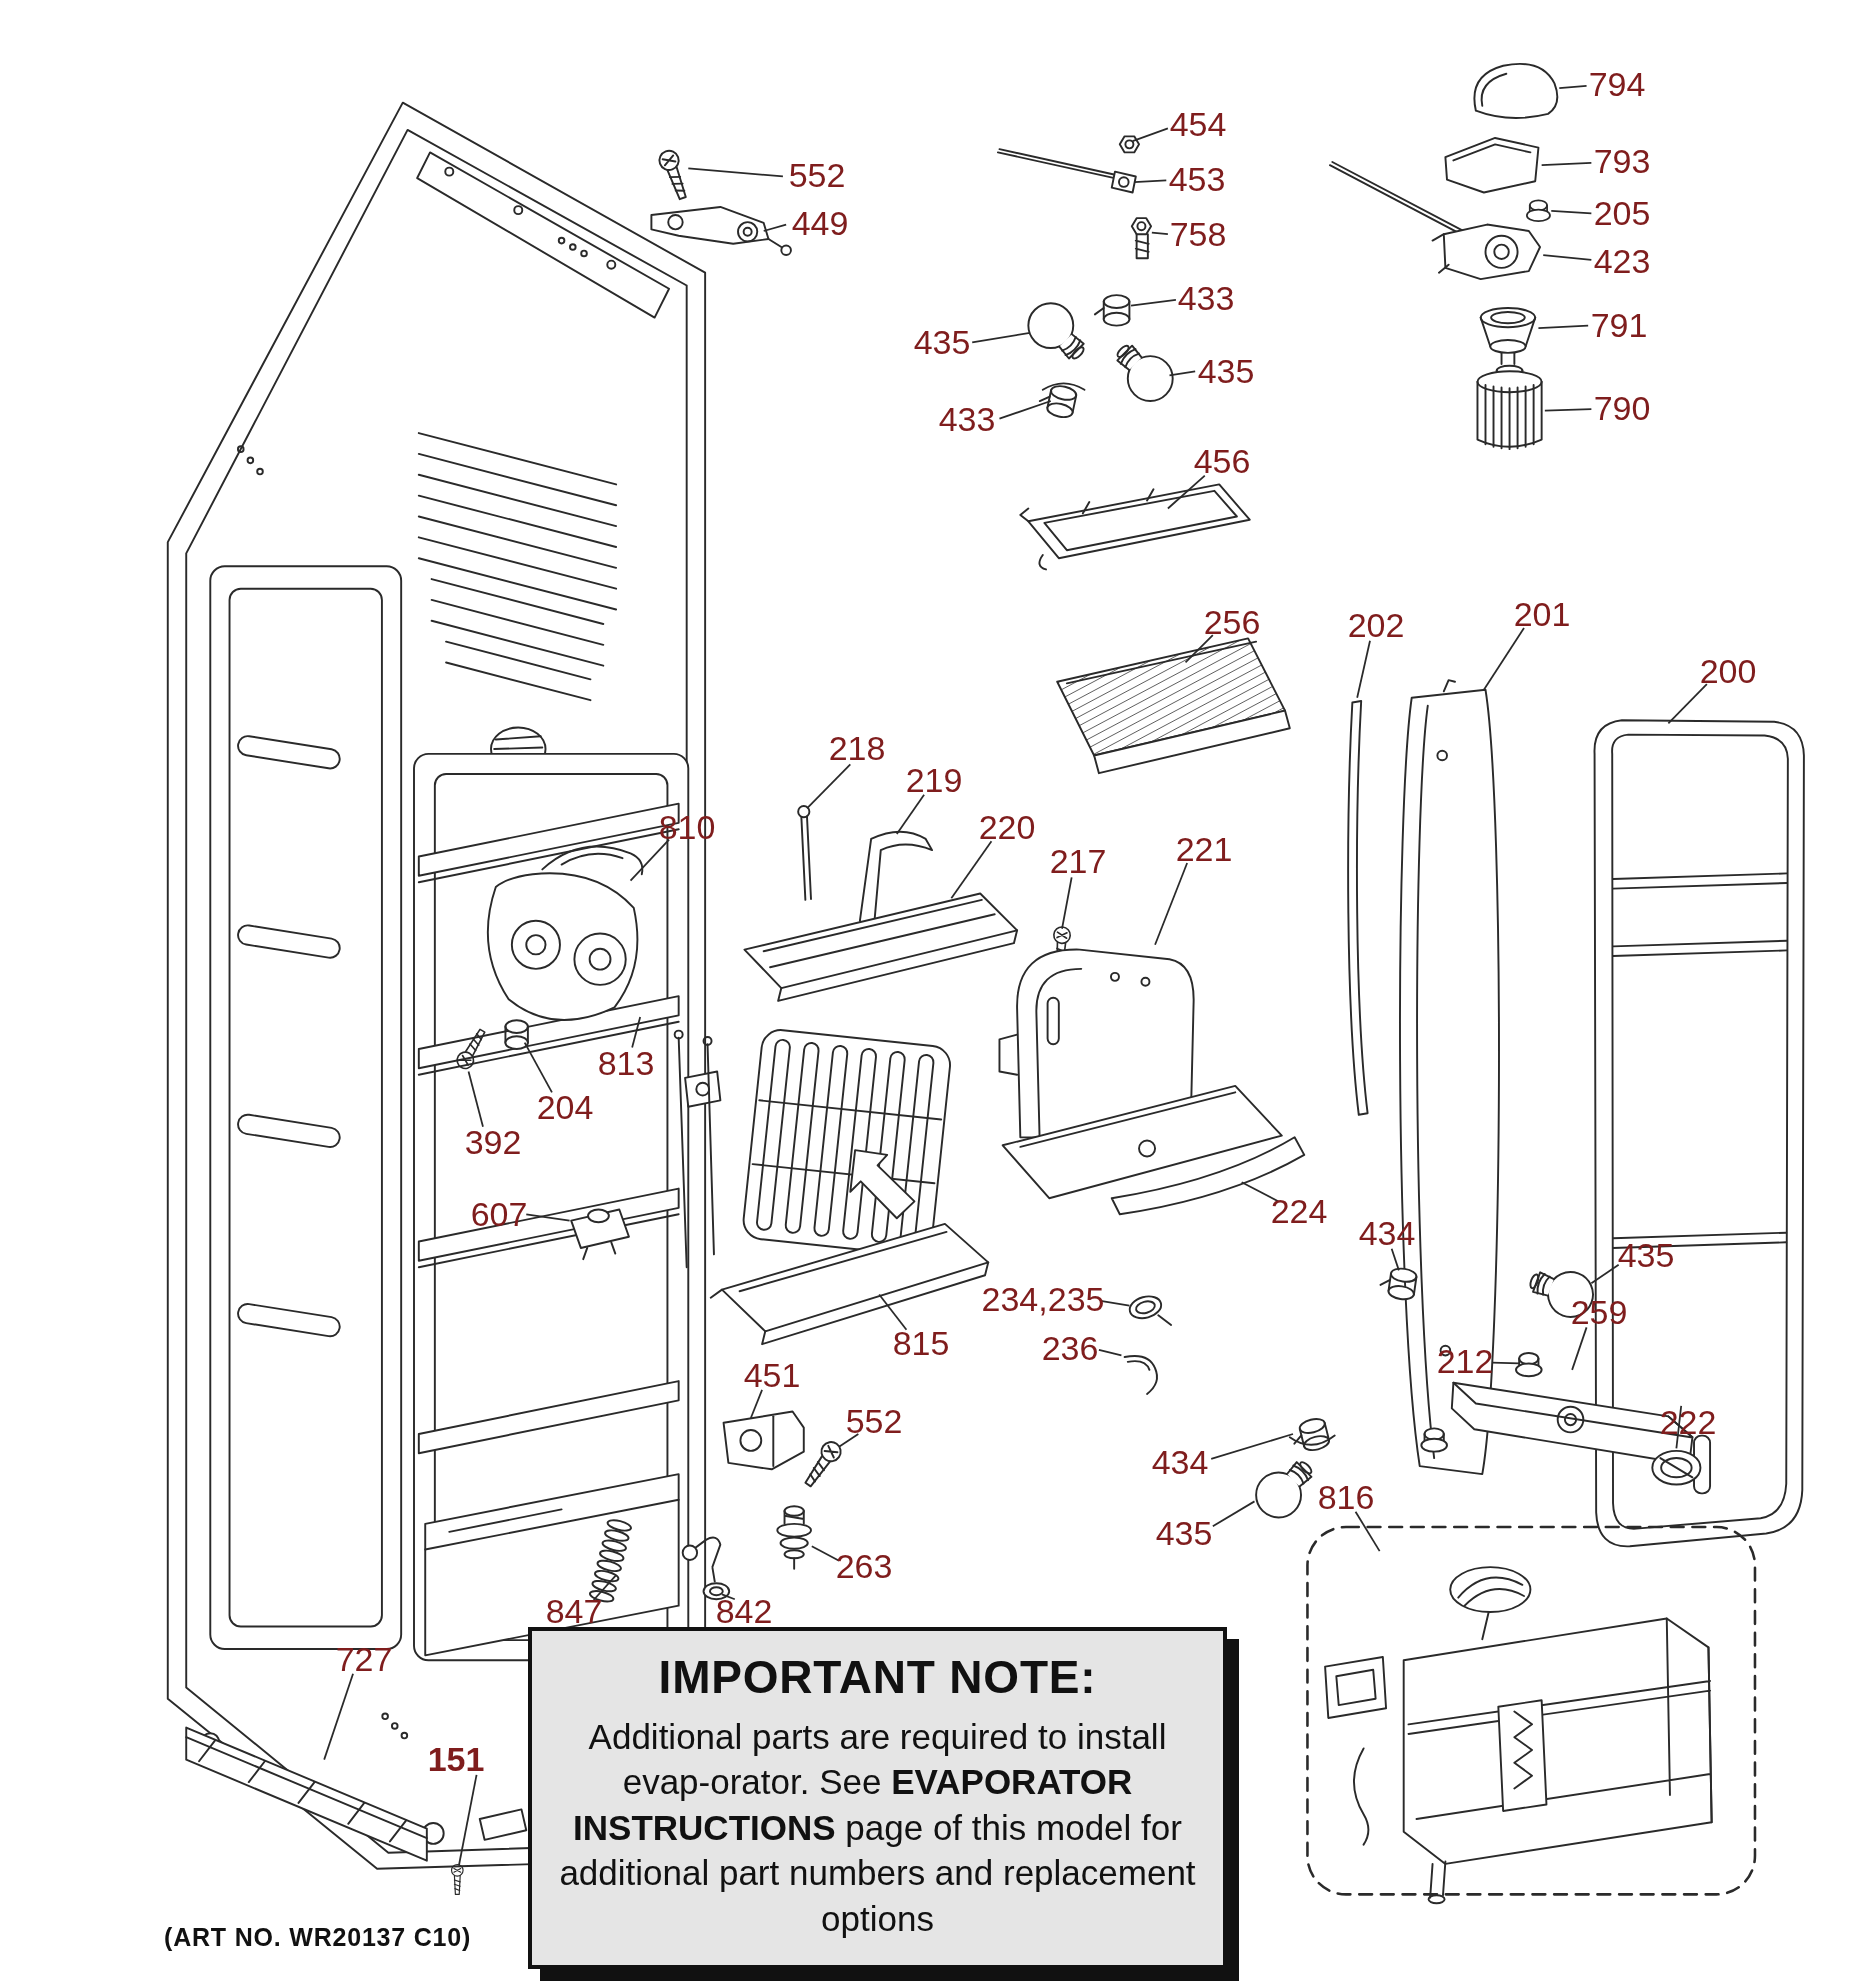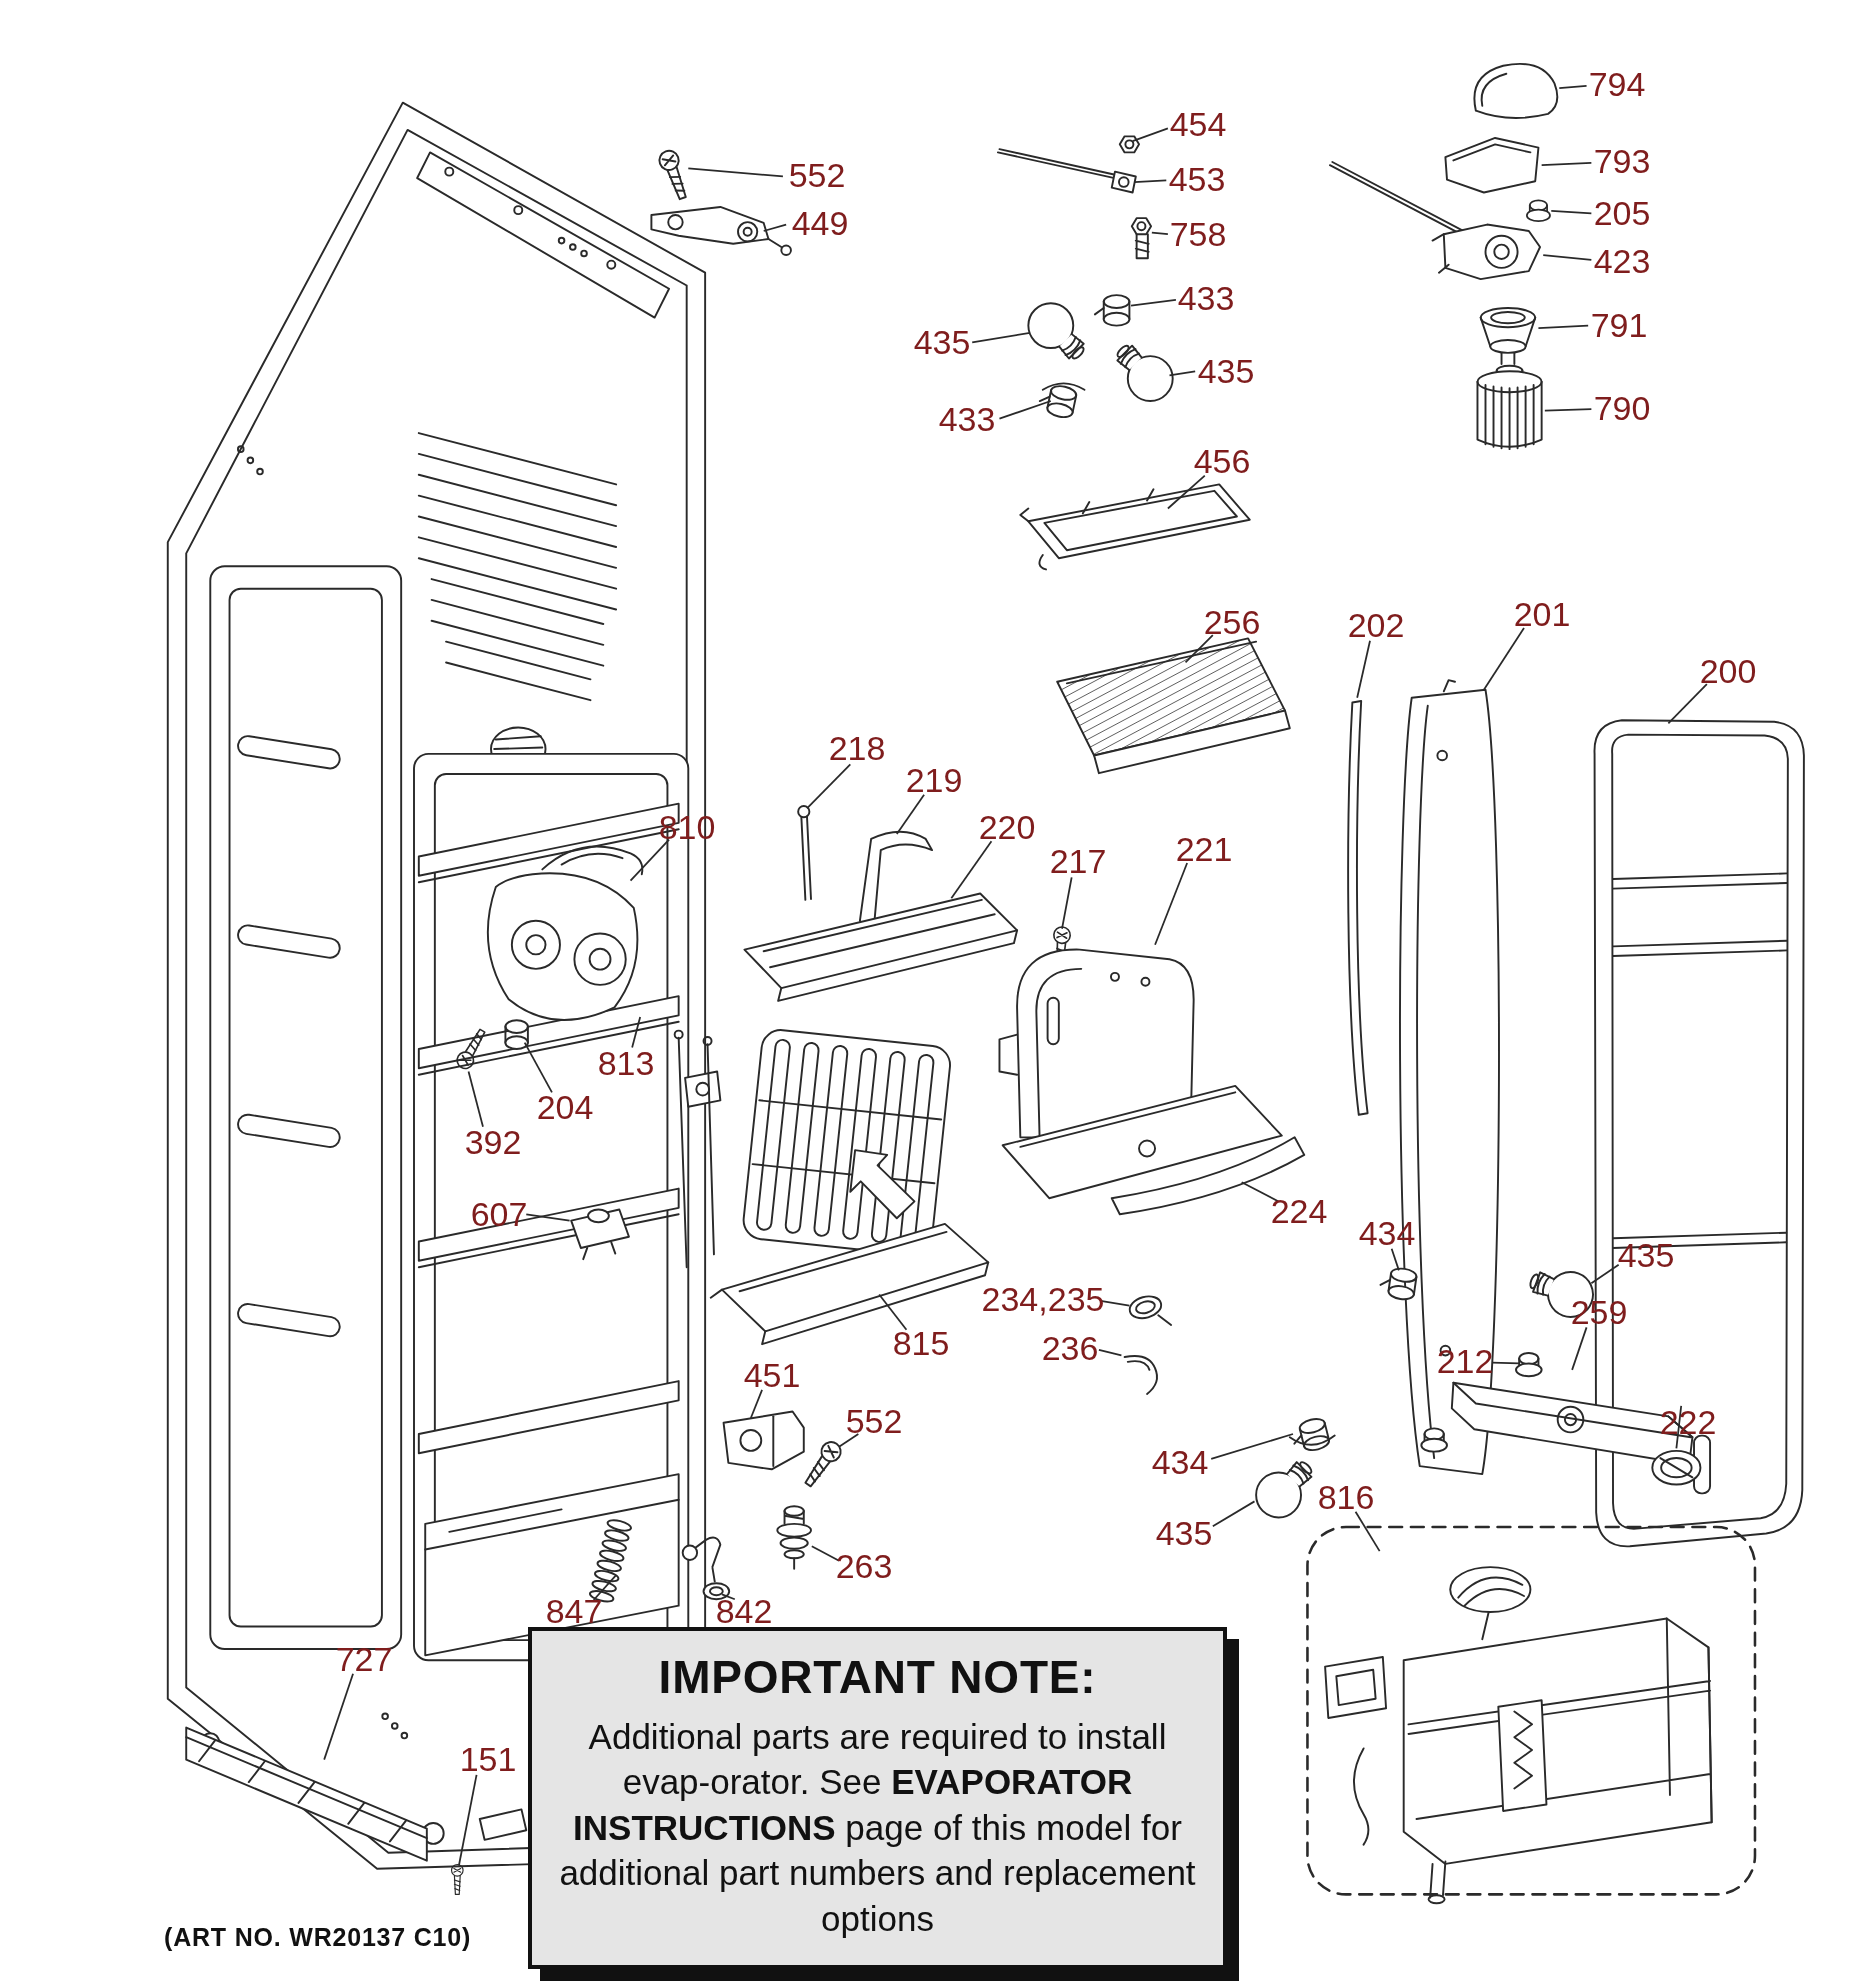--- a/index.html
+++ b/index.html
@@ -501,21 +501,21 @@
       <div class="callout" style="left: 1688px; top: 1390px; margin-top: 32px;">222</div>
       <div class="callout" style="left: 1180px; top: 1462px;">434</div>
       <div class="callout" style="left: 1184px; top: 1533px;">435</div>
       <div class="callout" style="left: 772px; top: 1375px;">451</div>
       <div class="callout" style="left: 874px; top: 1421px;">552</div>
       <div class="callout" style="left: 864px; top: 1566px;">263</div>
       <div class="callout" style="left: 574px; top: 1611px;">847</div>
       <div class="callout" style="left: 744px; top: 1611px;">842</div>
       <div class="callout" style="left: 1346px; top: 1497px;">816</div>
       <div class="callout" style="left: 364px; top: 1659px;">727</div>
-      <div class="callout" style="left: 488px; top: 1759px;">151</div>
+      <div class="callout" style="left: 456px; top: 1759px; font-weight: bold;">151</div>
     </div>
 
 <div class="note-box">
   <div class="note-heading">IMPORTANT NOTE:</div>
   <div class="note-body"><span>Additional parts are required to install evap-orator.  See </span><strong>EVAPORATOR INSTRUCTIONS</strong><span> page of this model for additional part numbers and replacement options</span></div>
 </div>
 
 <div class="art-no">(ART NO.  WR20137  C10)</div>
 
 </div>

